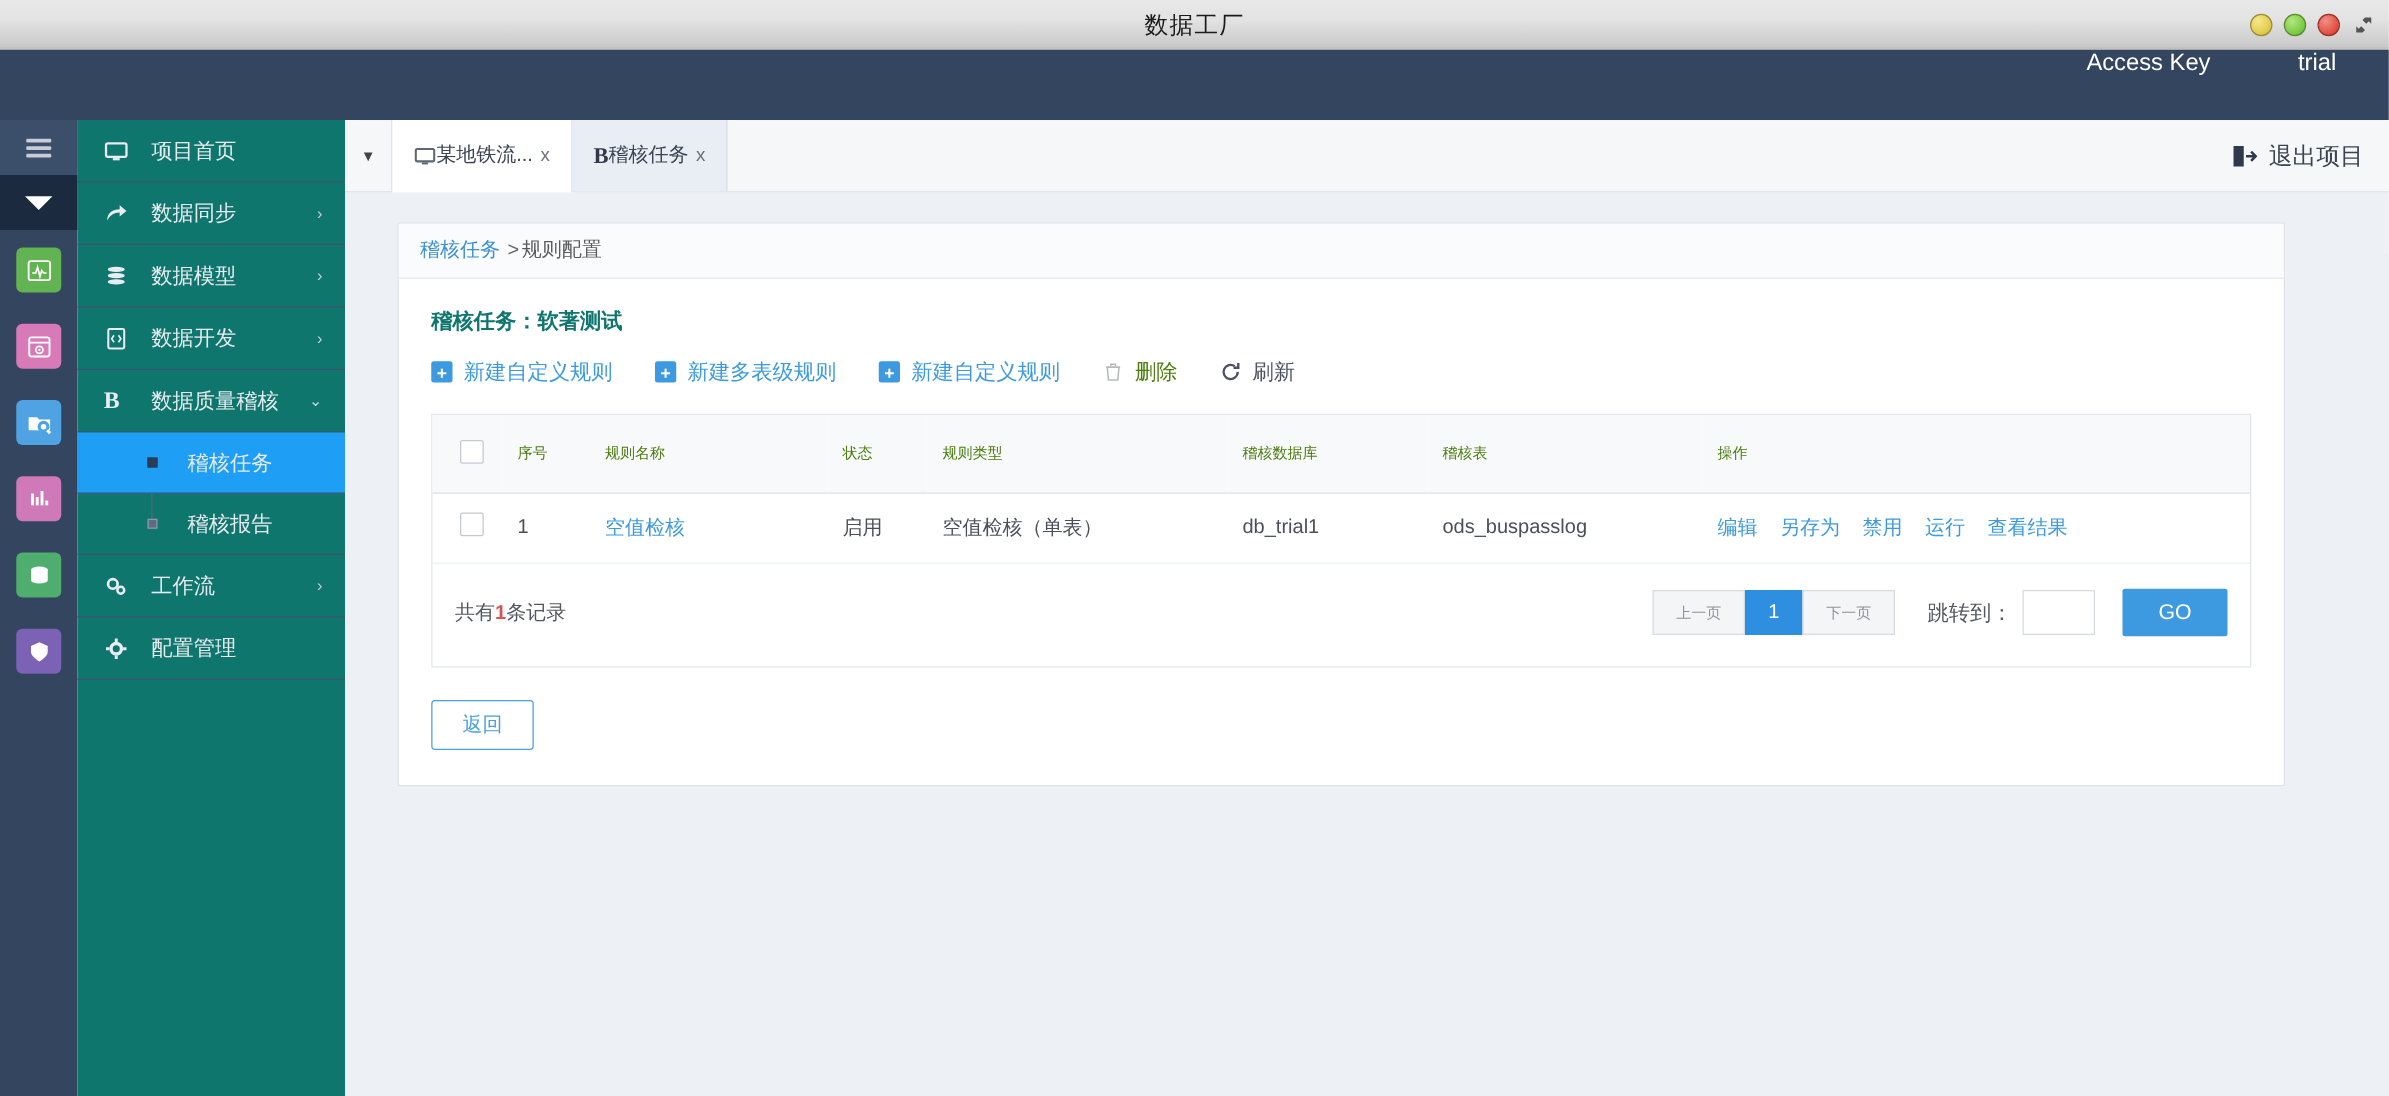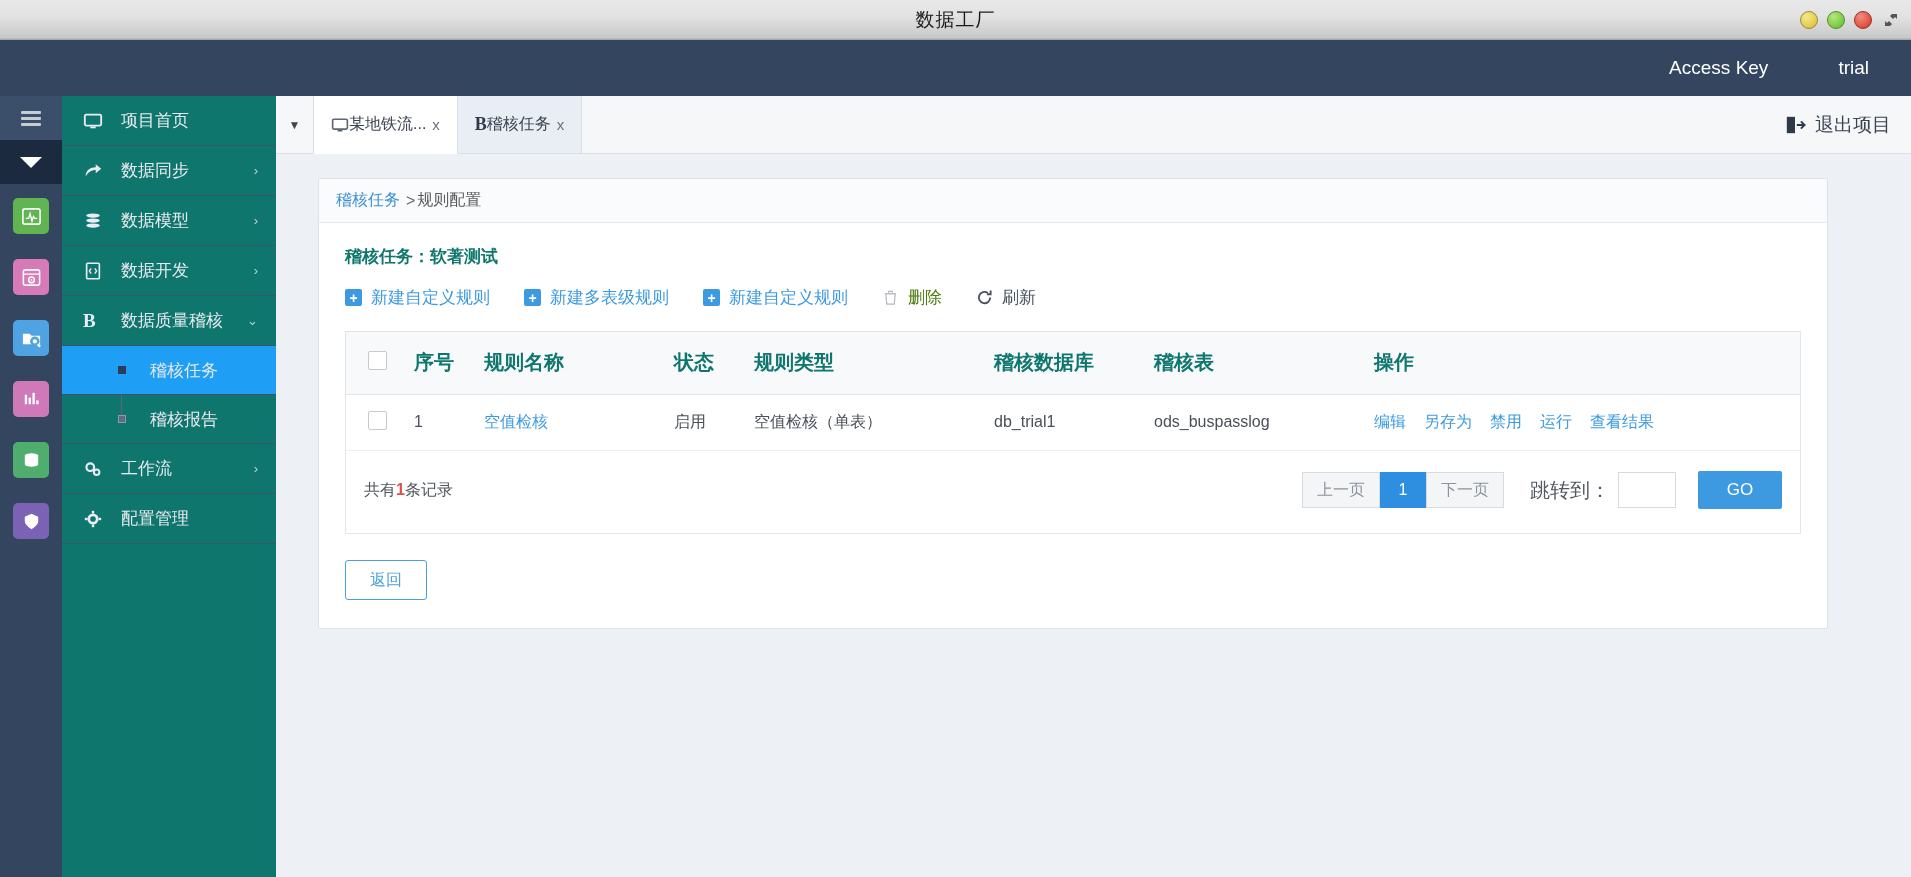--- a/index.html
+++ b/index.html
@@ -23,21 +23,21 @@
   .win-dot.min { background: radial-gradient(circle at 35% 30%, #f5e98a, #e0c94a 70%, #b89a1e 100%); border: 1px solid #9b8c3a; }
   .win-dot.max { background: radial-gradient(circle at 35% 30%, #b4e77f, #76c940 70%, #4d9118 100%); border: 1px solid #5a8c2d; }
   .win-dot.close { background: radial-gradient(circle at 35% 30%, #f08f85, #e24b3c 70%, #b52a1d 100%); border: 1px solid #9c3024; }
   .win-resize { width: 20px; height: 20px; color: #555; display: flex; align-items: center; justify-content: center; }
 
   
   .topbar {
     position: absolute; left: 0; top: 40px; width: 1911px; height: 56px;
     background: #33455f;
   }
-  .topbar-right { position: absolute; right: 0; top: 0; height: 56px; display: flex; align-items: center; }
+  .topbar-right { position: absolute; right: 0; top: 0; height: 56px; display: flex; align-items: flex-start; }
   .access-key { color: #ffffff; font-size: 19px; margin-right: 70px; }
   .trial-name { color: #ffffff; font-size: 19px; margin-right: 42px; }
 
   
   .rail {
     position: absolute; left: 0; top: 96px; width: 62px; height: 781px;
     background: #33455f;
   }
   .rail-ham {
     height: 44px; background: #3b4f6b; display: flex; align-items: center; justify-content: center;
@@ -153,21 +153,21 @@
   .tb-btn.disabled { color: #4d7c0f; }
   .tb-btn.disabled .tb-ic { background: transparent; color: #b5b9be; }
   .tb-btn.refresh { color: #4b5360; }
   .tb-btn.refresh .tb-ic { background: transparent; color: #4b5360; font-size: 17px; }
 
   
   .table-wrap { border: 1px solid #e2e6eb; }
   table { width: 100%; border-collapse: collapse; }
   thead tr { background: #f7f9fb; height: 62px; }
   thead th {
-    text-align: left; font-size: 20px; color: #0f766e; font-weight: bold;
+    text-align: left; font-size: 12px; color: #4d7c0f; font-weight: normal;
     padding: 0 12px; border-bottom: 1px solid #e2e6eb;
   }
   tbody tr { height: 56px; }
   tbody td { font-size: 16px; color: #4a5059; padding: 0 12px; }
   .chk {
     width: 19px; height: 19px; border: 1px solid #c3c9d1; border-radius: 2px;
     background: #fff; display: inline-block;
   }
   .cell-link { color: #3d9ae0; }
   .ops { display: flex; gap: 18px; }
@@ -176,28 +176,28 @@
   
   .tfoot {
     display: flex; align-items: center; padding: 20px 18px 24px 18px;
     border-top: 1px solid #eceff3;
   }
   .rec-count { font-size: 16px; color: #525861; }
   .rec-count b { color: #d9534f; font-weight: bold; }
   .pager { margin-left: auto; display: flex; align-items: center; gap: 0; }
   .pg-btn {
     height: 36px; min-width: 74px; padding: 0 14px; border: 1px solid #d6dbe1;
-    background: #f3f5f7; color: #8d949d; font-size: 16px;
+    background: #f3f5f7; color: #8d949d; font-size: 12px;
     display: flex; align-items: center; justify-content: center;
   }
   .pg-num {
     height: 36px; min-width: 46px; border: 1px solid #2e8fe0; background: #2e8fe0;
     color: #fff; font-size: 16px; display: flex; align-items: center; justify-content: center;
   }
-  .jump-label { font-size: 20px; color: #525861; margin-left: 26px; margin-right: 8px; }
+  .jump-label { font-size: 17px; color: #525861; margin-left: 26px; margin-right: 8px; }
   .jump-input {
     width: 58px; height: 36px; border: 1px solid #d6dbe1; background: #fff;
   }
   .go-btn {
     margin-left: 22px; width: 84px; height: 38px; background: #3d9ae0; color: #fff;
     font-size: 17px; display: flex; align-items: center; justify-content: center; border-radius: 2px;
   }
   .back-btn {
     margin-top: 26px; width: 82px; height: 40px; border: 1px solid #4a9fe0; border-radius: 3px;
     color: #4a9fe0; font-size: 16px; display: flex; align-items: center; justify-content: center;

